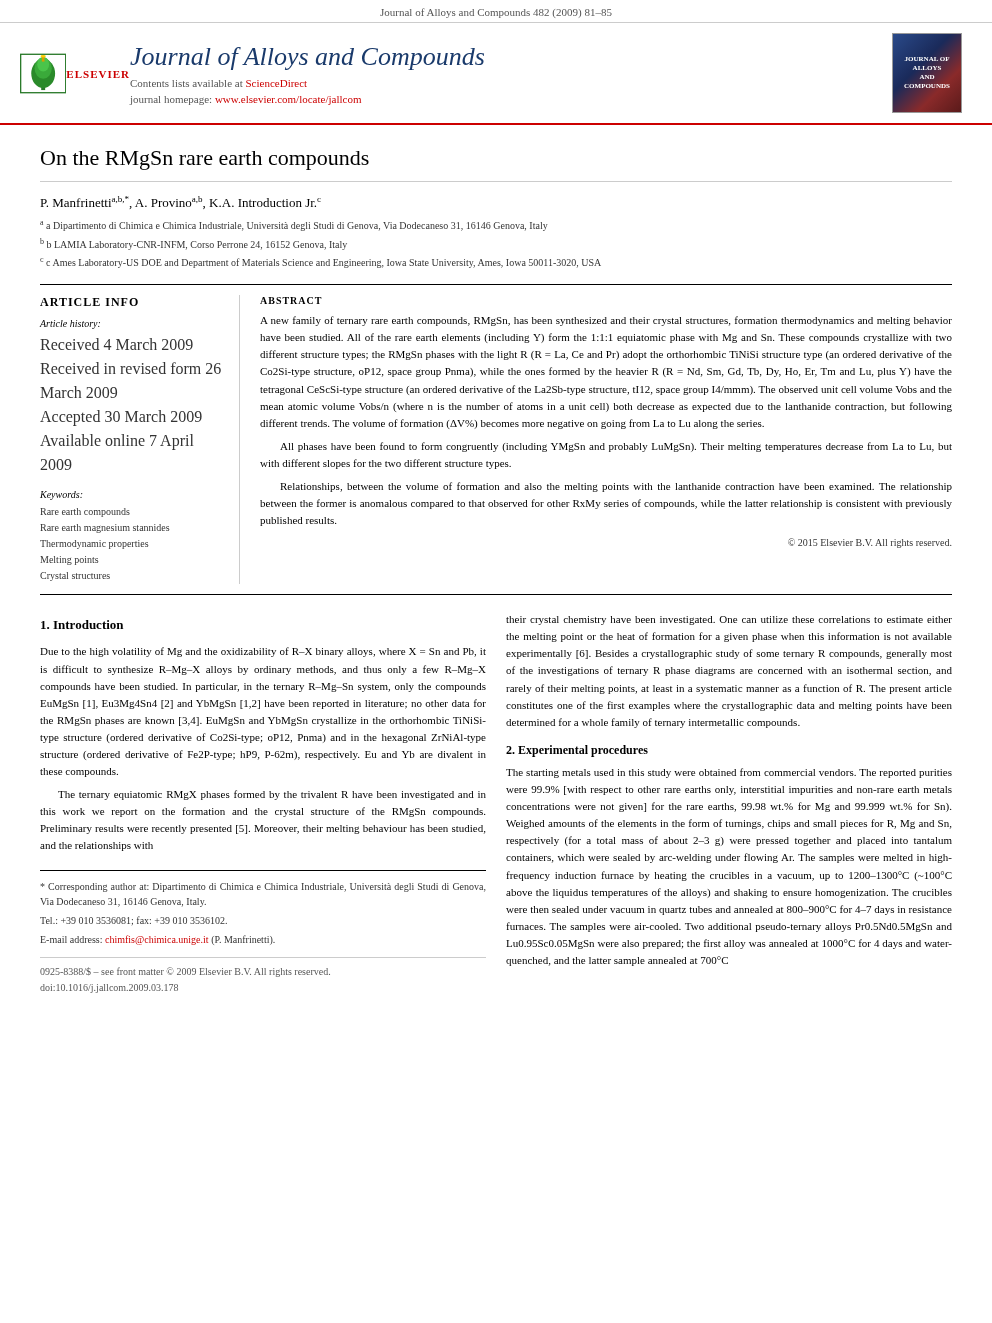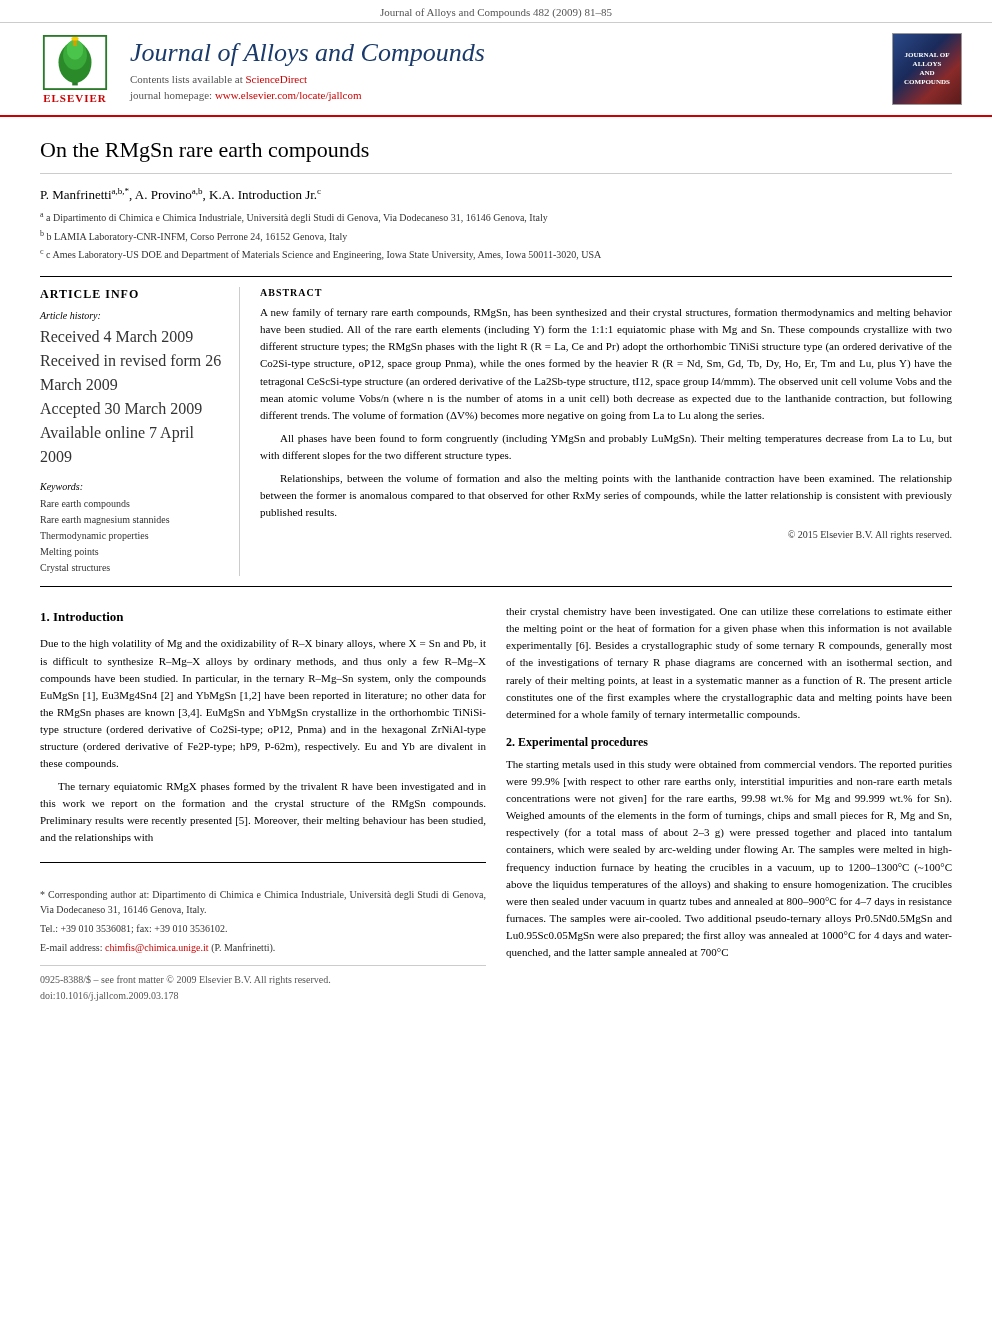--- a/index.html
+++ b/index.html
@@ -26,21 +26,21 @@
       display: flex;
       align-items: center;
       padding: 10px 20px;
       border-bottom: 2px solid #c00;
     }
     .journal-header-left {
       width: 110px;
     }
     .elsevier-logo {
       display: flex;
-      flex-direction: column;
+      flex-direction: row;
       align-items: center;
     }
     .elsevier-tree {
       width: 70px;
       height: 55px;
     }
     .elsevier-text {
       font-size: 11px;
       font-weight: bold;
       color: #c00;
@@ -64,21 +64,21 @@
       margin-top: 4px;
     }
     .journal-header-right {
       width: 90px;
       display: flex;
       flex-direction: column;
       align-items: center;
     }
     .journal-cover {
       width: 70px;
-      height: 72px;
+      height: 80px;
       background: linear-gradient(135deg, #2a4a8a 0%, #1a2a5a 40%, #8a2a2a 70%, #5a1a1a 100%);
       border: 1px solid #999;
       display: flex;
       flex-direction: column;
       justify-content: center;
       align-items: center;
       padding: 4px;
     }
     .cover-text {
       font-size: 7px;
@@ -221,21 +221,21 @@
       text-indent: 18px;
     }
     .body-text p:first-child {
       text-indent: 0;
     }
 
     
     .footnote-area {
       margin-top: 16px;
       border-top: 1px solid #000;
-      padding-top: 24px;
+      padding-top: 8px;
       font-size: 10px;
       line-height: 1.5;
       color: #333;
     }
     .footnote-area p {
       margin-bottom: 4px;
     }
 
     
     .page-footer {

